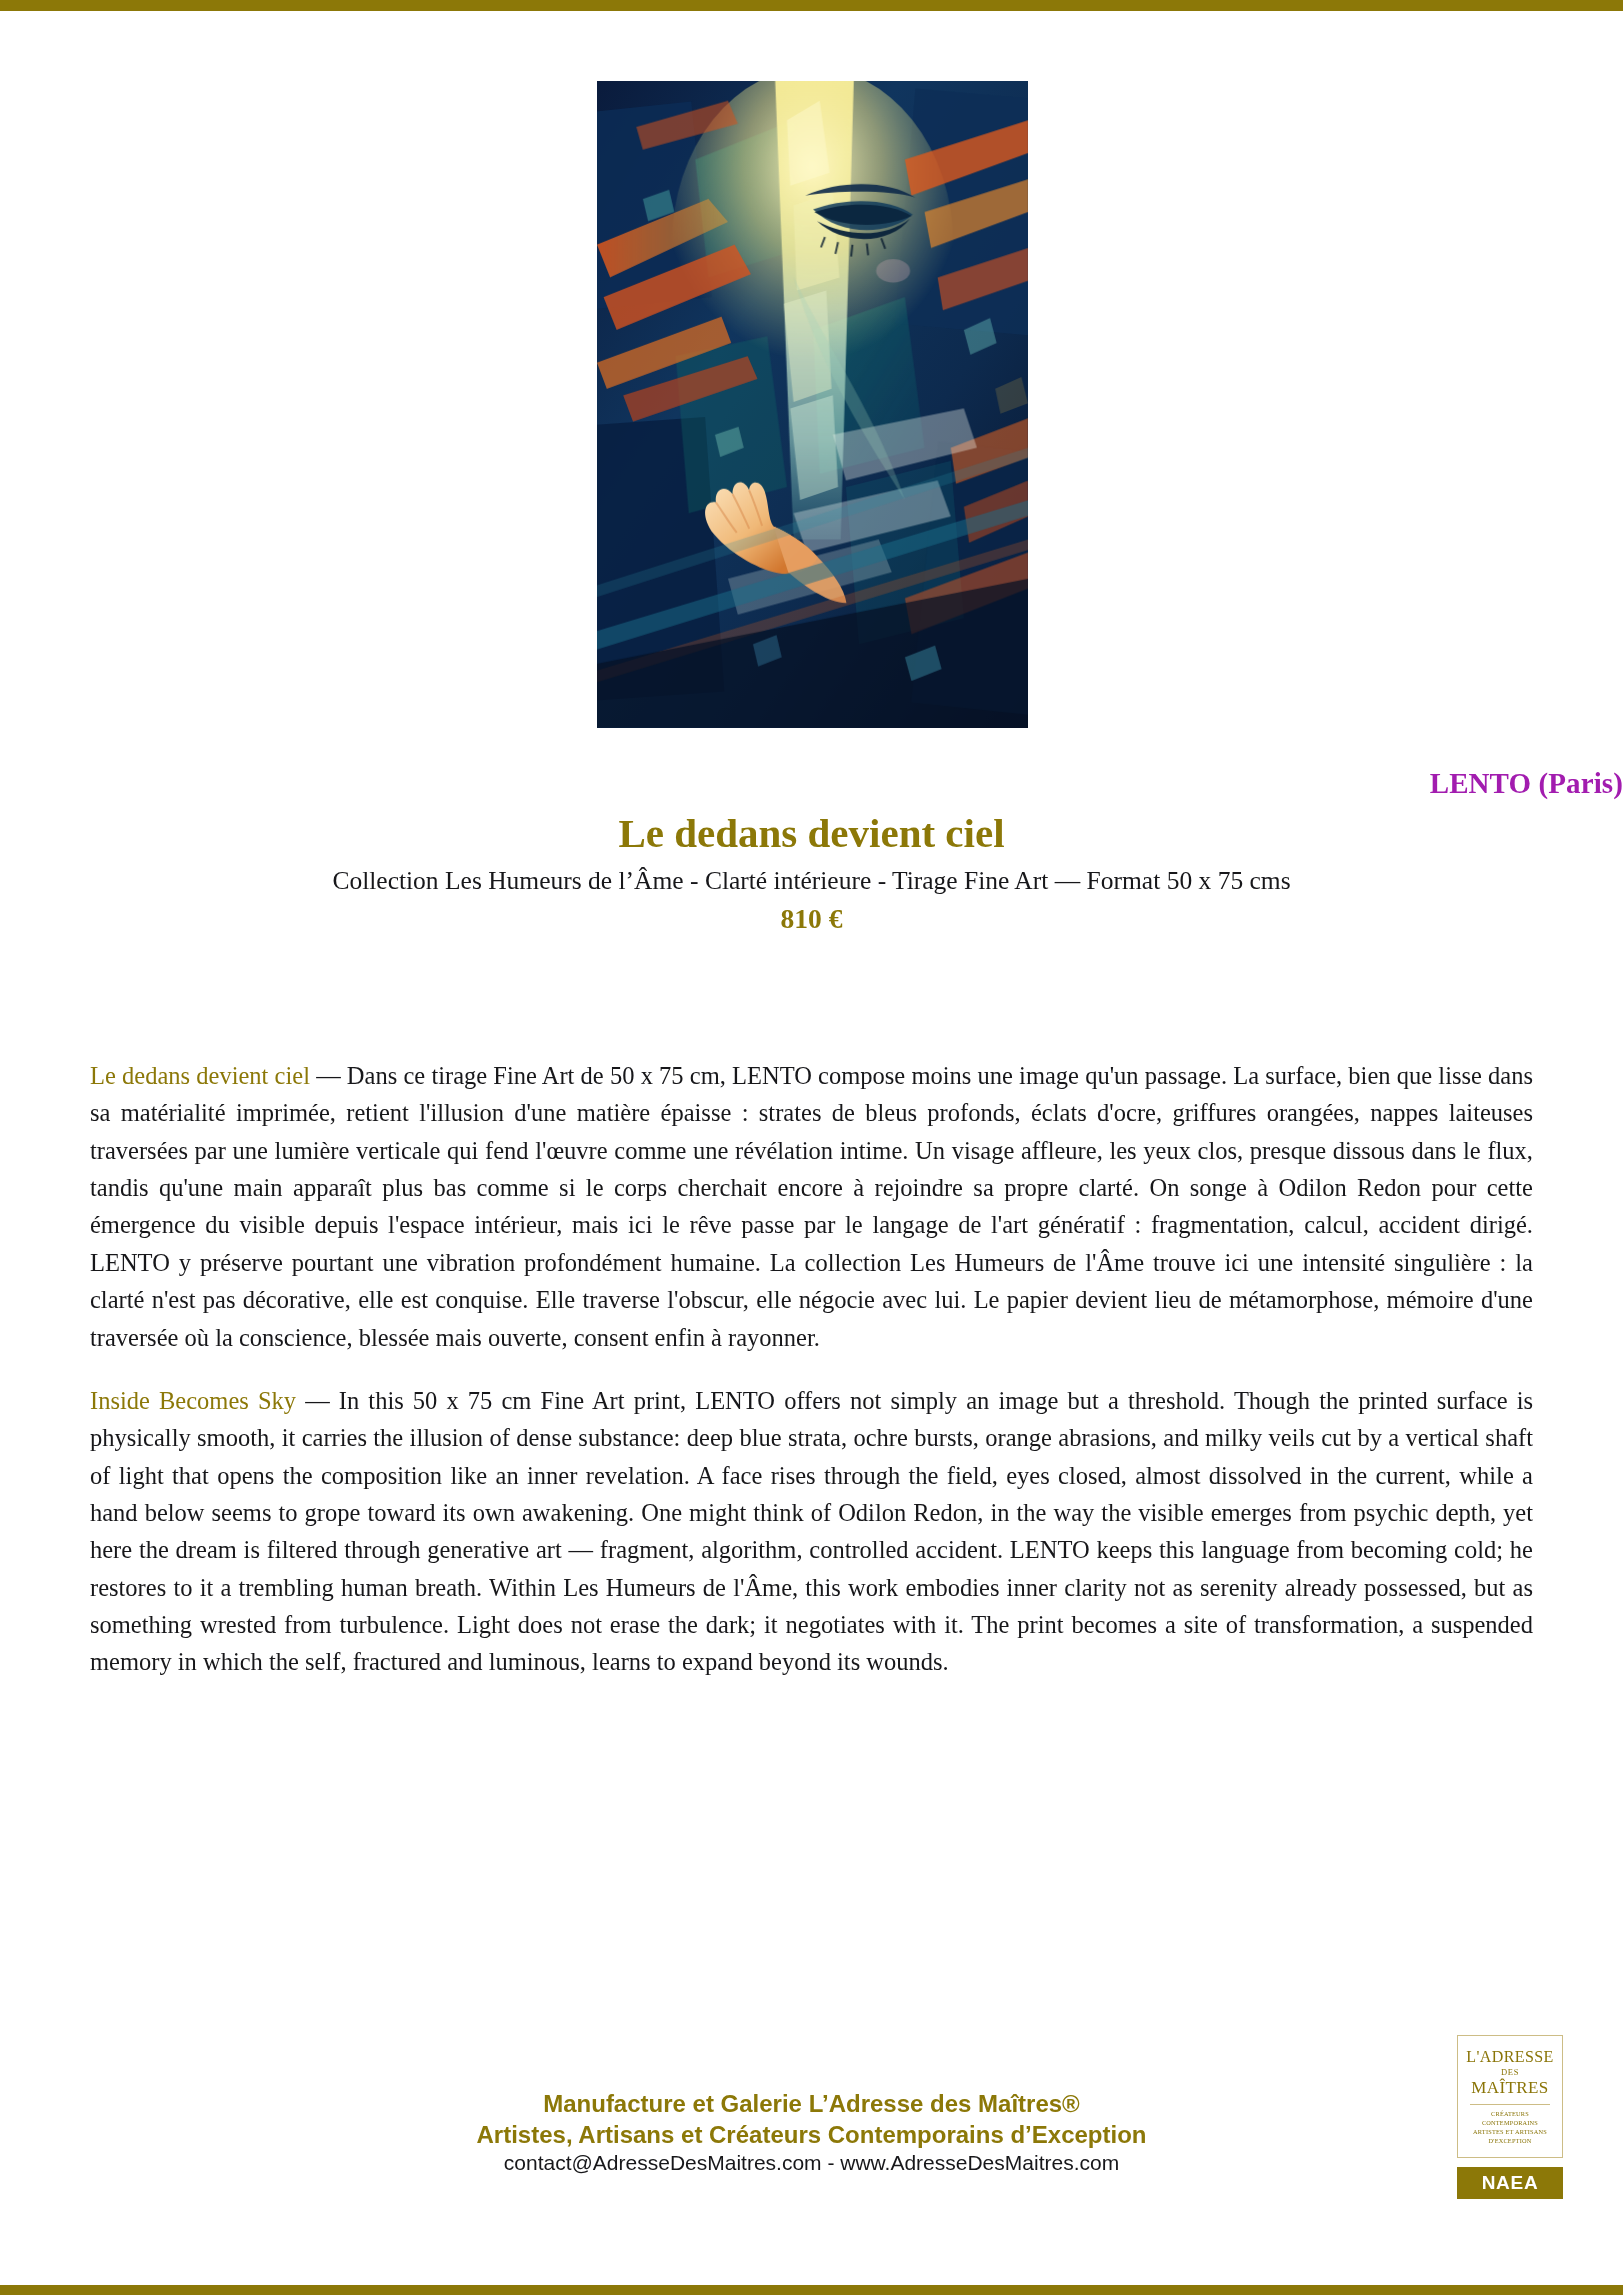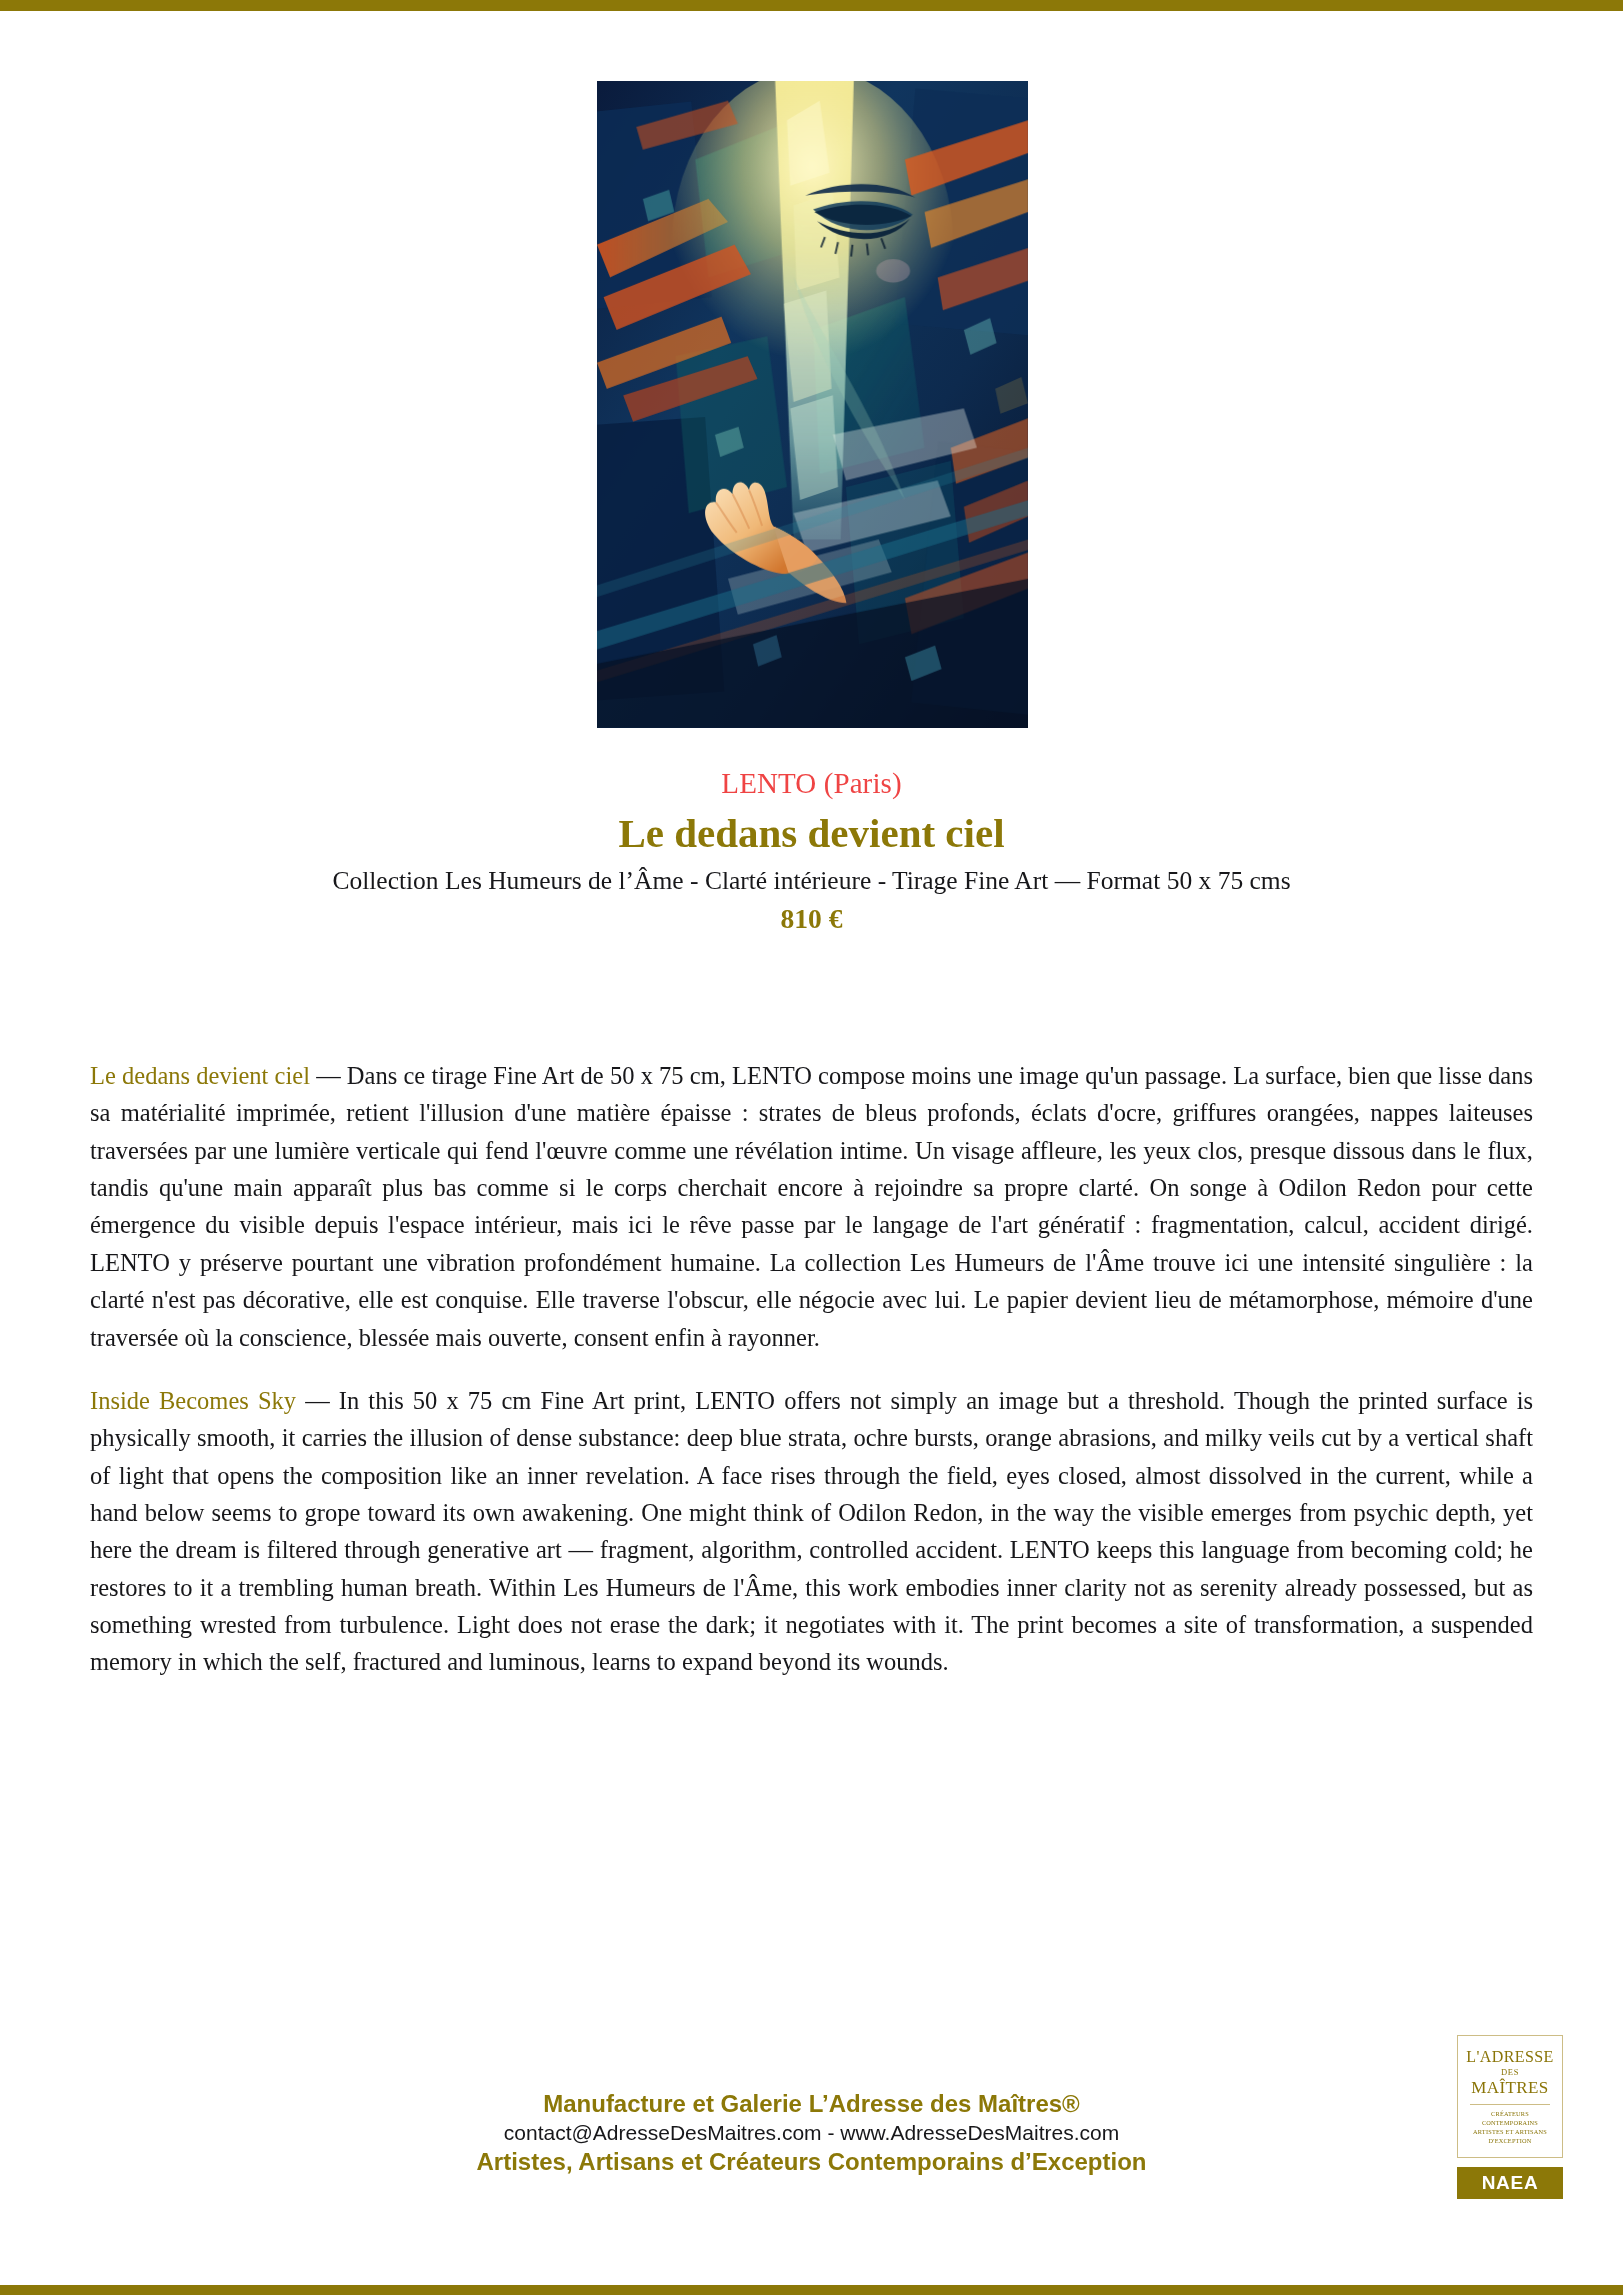--- a/index.html
+++ b/index.html
@@ -43,24 +43,25 @@
   
   .title-block {
     position: absolute;
     left: 0;
     top: 767px;
     width: 1623px;
     text-align: center;
   }
   .artist-line {
     font-size: 29px;
-    font-weight: normal;
-    color: #ef4444;
+    font-weight: bold;
+    color: #a21caf;
     letter-spacing: 0.1px;
     line-height: 1.15;
+    text-align: right;
   }
   .work-title {
     margin-top: 10.5px;
     font-size: 41px;
     font-weight: bold;
     color: #8c7808;
     line-height: 1.1;
   }
   .work-subtitle {
     margin-top: 10.5px;
@@ -322,22 +323,22 @@
     <div class="work-price">810 €</div>
   </div>
 
   <div class="body-copy">
     <p class="para"><span class="lead">Le dedans devient ciel</span><span> — Dans ce tirage Fine Art de 50 x 75 cm, LENTO compose moins une image qu'un passage. La surface, bien que lisse dans sa matérialité imprimée, retient l'illusion d'une matière épaisse : strates de bleus profonds, éclats d'ocre, griffures orangées, nappes laiteuses traversées par une lumière verticale qui fend l'œuvre comme une révélation intime. Un visage affleure, les yeux clos, presque dissous dans le flux, tandis qu'une main apparaît plus bas comme si le corps cherchait encore à rejoindre sa propre clarté. On songe à Odilon Redon pour cette émergence du visible depuis l'espace intérieur, mais ici le rêve passe par le langage de l'art génératif : fragmentation, calcul, accident dirigé. LENTO y préserve pourtant une vibration profondément humaine. La collection Les Humeurs de l'Âme trouve ici une intensité singulière : la clarté n'est pas décorative, elle est conquise. Elle traverse l'obscur, elle négocie avec lui. Le papier devient lieu de métamorphose, mémoire d'une traversée où la conscience, blessée mais ouverte, consent enfin à rayonner.</span></p>
     <p class="para"><span class="lead">Inside Becomes Sky</span><span> — In this 50 x 75 cm Fine Art print, LENTO offers not simply an image but a threshold. Though the printed surface is physically smooth, it carries the illusion of dense substance: deep blue strata, ochre bursts, orange abrasions, and milky veils cut by a vertical shaft of light that opens the composition like an inner revelation. A face rises through the field, eyes closed, almost dissolved in the current, while a hand below seems to grope toward its own awakening. One might think of Odilon Redon, in the way the visible emerges from psychic depth, yet here the dream is filtered through generative art — fragment, algorithm, controlled accident. LENTO keeps this language from becoming cold; he restores to it a trembling human breath. Within Les Humeurs de l'Âme, this work embodies inner clarity not as serenity already possessed, but as something wrested from turbulence. Light does not erase the dark; it negotiates with it. The print becomes a site of transformation, a suspended memory in which the self, fractured and luminous, learns to expand beyond its wounds.</span></p>
   </div>
 
   <div class="footer">
     <div class="footer-line gold big">Manufacture et Galerie L’Adresse des Maîtres®</div>
+    <div class="footer-line gold big">Artistes, Artisans et Créateurs Contemporains d’Exception</div>
     <div class="footer-line dark">contact@AdresseDesMaitres.com - www.AdresseDesMaitres.com</div>
-    <div class="footer-line gold big">Artistes, Artisans et Créateurs Contemporains d’Exception</div>
   </div>
 
   <div class="logo-block">
     <div class="logo-card">
       <div class="logo-l1">L'ADRESSE</div>
       <div class="logo-l2">DES</div>
       <div class="logo-l3">MAÎTRES</div>
       <div class="logo-rule"></div>
       <div class="logo-sub">CRÉATEURS CONTEMPORAINS</div>
       <div class="logo-sub">ARTISTES ET ARTISANS</div>

